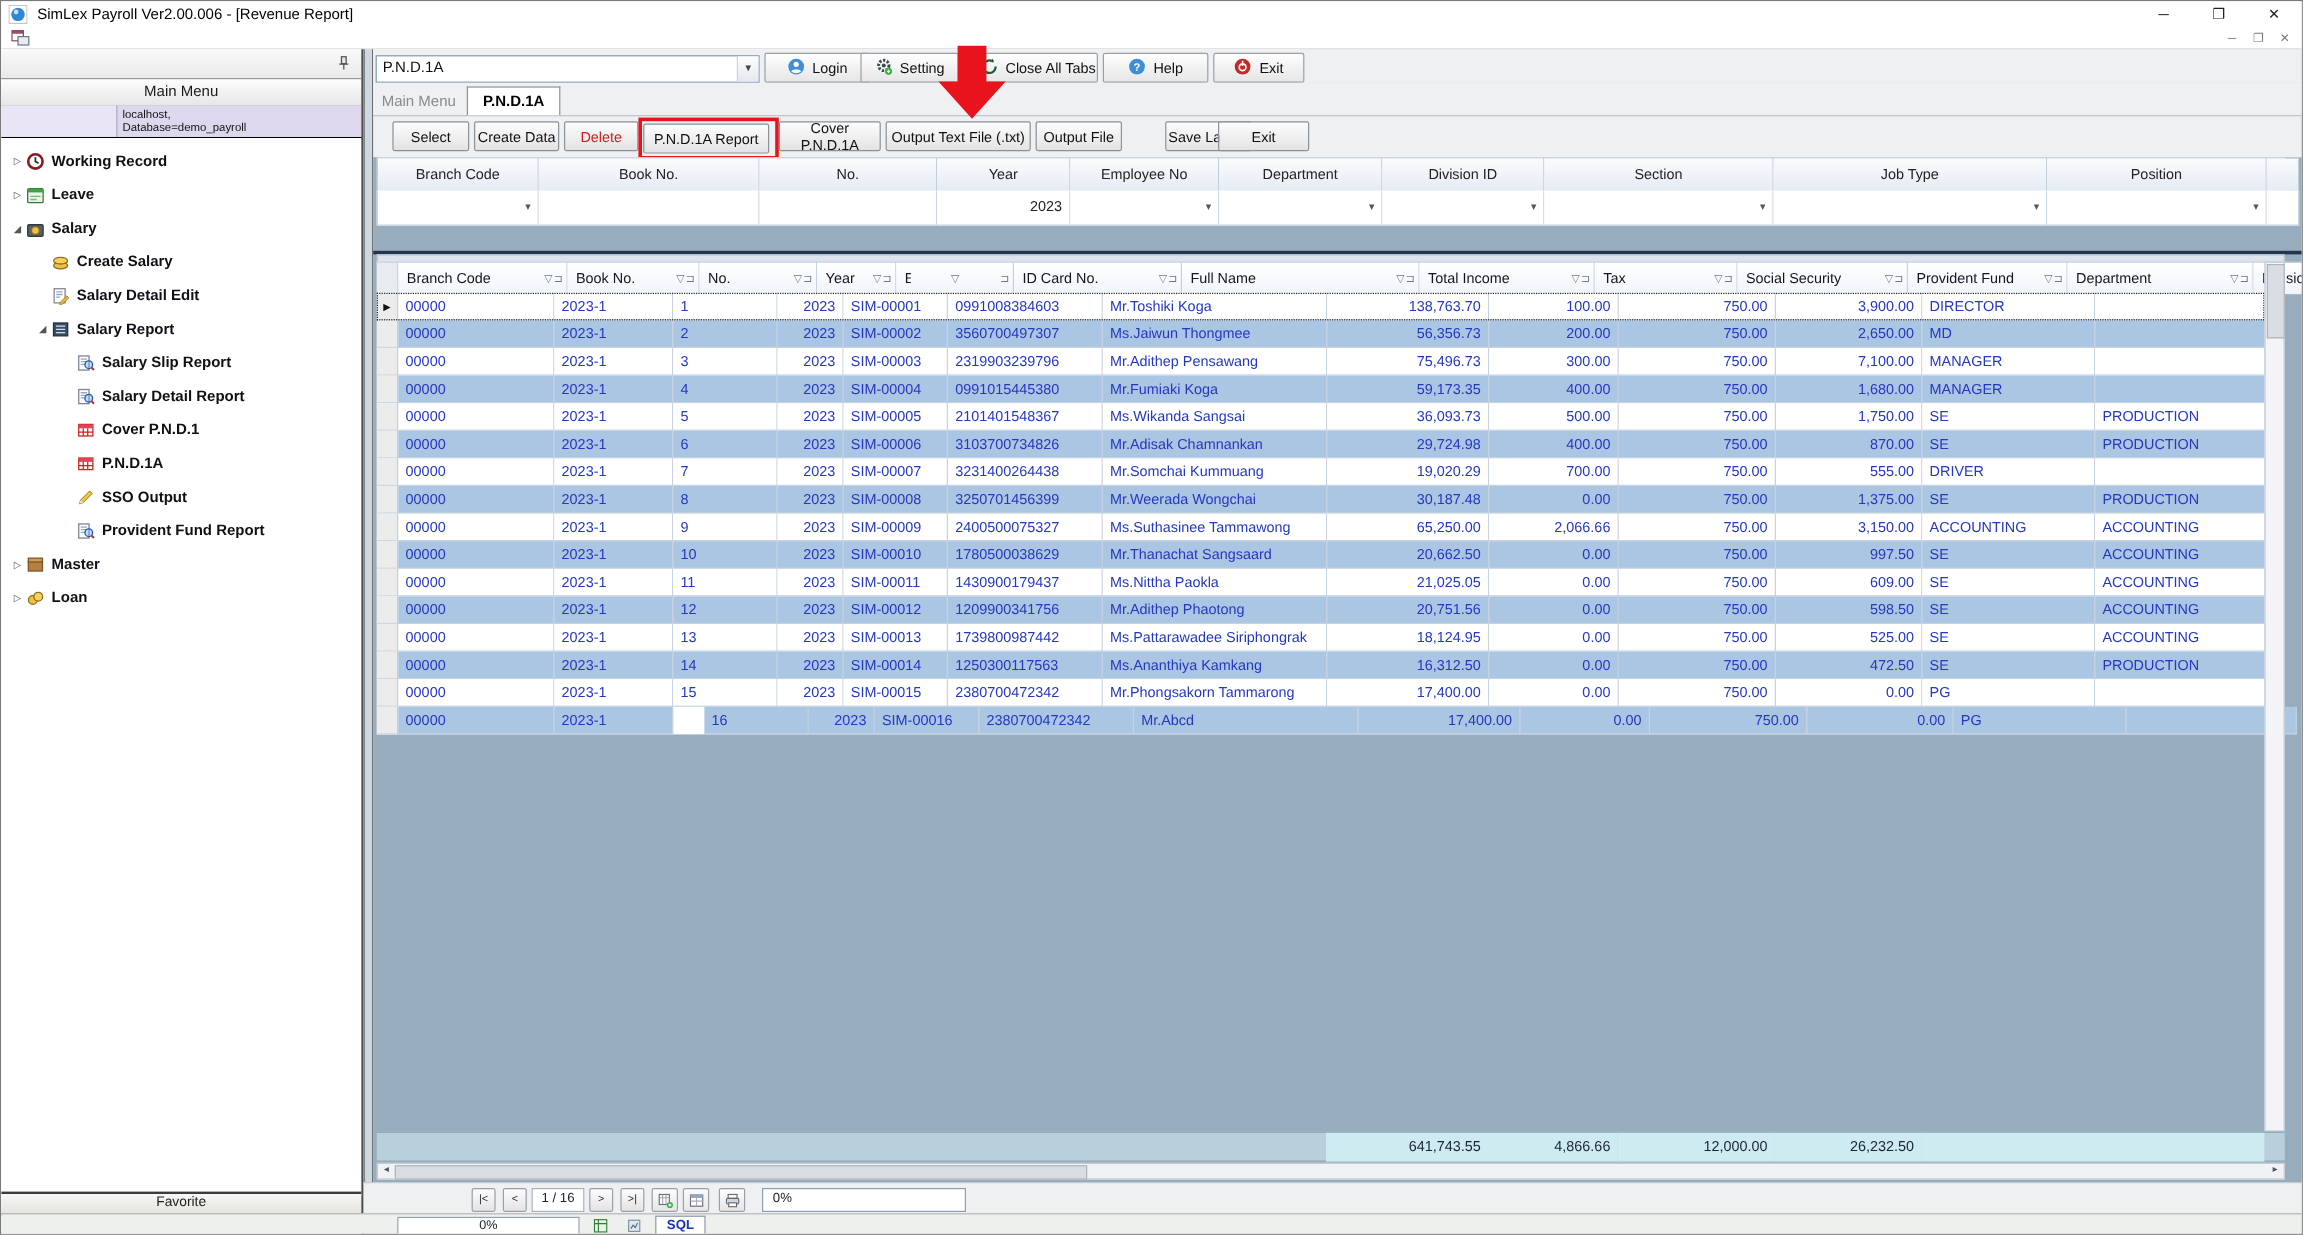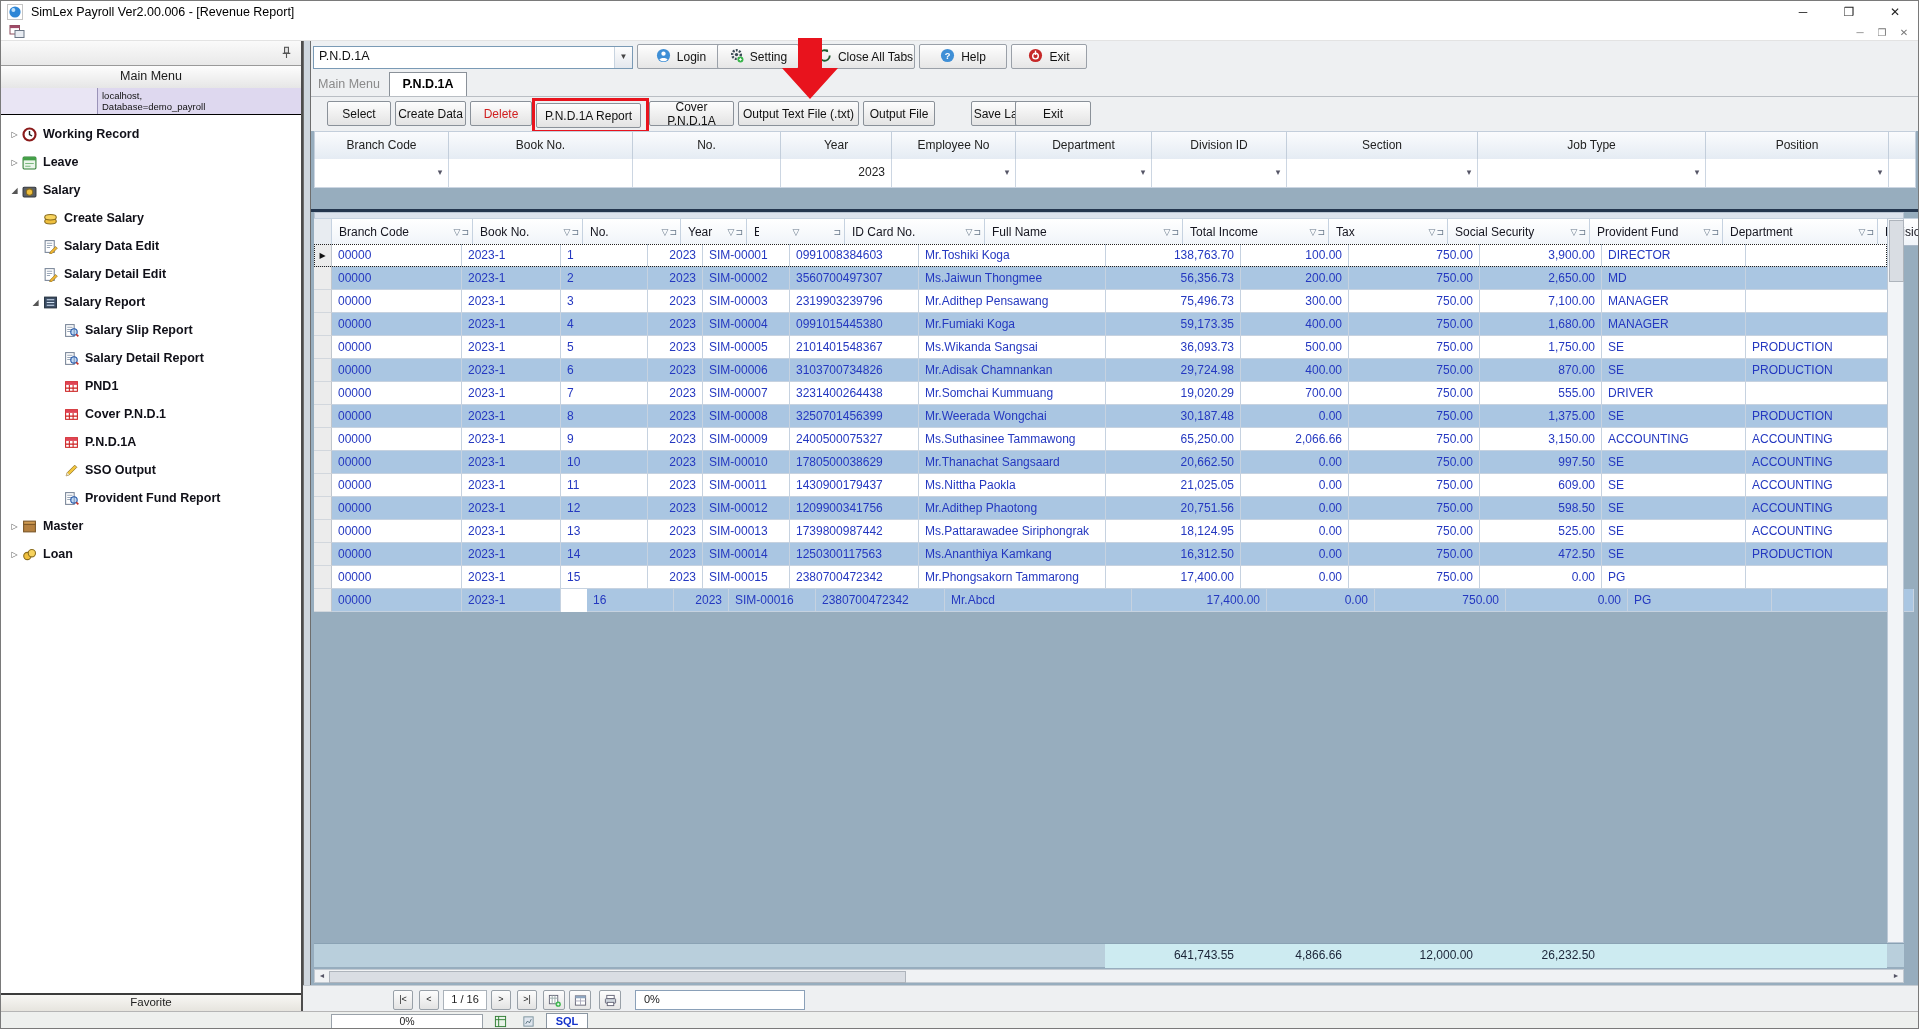--- a/index.html
+++ b/index.html
@@ -199,29 +199,20 @@
             </svg></div>
           <div class="tlabel">Create Salary</div>
         </div>
         <div class="tree-item" style="padding-left: 27px;">
           <div class="expander"></div>
           <div class="ticon"><svg viewBox="0 0 14 14">
               <rect x="2" y="1.5" width="8.5" height="11" fill="#fff" stroke="#7a8699"></rect>
               <path d="M3.6 4h5M3.6 6h5M3.6 8h3" stroke="#9aa7b8"></path>
               <path d="M6.8 12l5-5 1.6 1.6-5 5-2.3.7z" fill="#f2b632" stroke="#8a6d1e" stroke-width="0.6"></path>
             </svg></div>
-          <div class="tlabel">Salary Data Edit</div>
-        </div>
-        <div class="tree-item" style="padding-left: 27px;">
-          <div class="expander"></div>
-          <div class="ticon"><svg viewBox="0 0 14 14">
-              <rect x="2" y="1.5" width="8.5" height="11" fill="#fff" stroke="#7a8699"></rect>
-              <path d="M3.6 4h5M3.6 6h5M3.6 8h3" stroke="#9aa7b8"></path>
-              <path d="M6.8 12l5-5 1.6 1.6-5 5-2.3.7z" fill="#f2b632" stroke="#8a6d1e" stroke-width="0.6"></path>
-            </svg></div>
           <div class="tlabel">Salary Detail Edit</div>
         </div>
         <div class="tree-item" style="padding-left: 27px;">
           <div class="expander">◢</div>
           <div class="ticon"><svg viewBox="0 0 14 14">
               <rect x="1.5" y="2" width="11" height="10" fill="#3d4f66" stroke="#22303f"></rect>
               <path d="M3.5 4.5h7M3.5 7h7M3.5 9.5h7" stroke="#cfe0f2"></path>
             </svg></div>
           <div class="tlabel">Salary Report</div>
         </div>
@@ -237,29 +228,20 @@
         </div>
         <div class="tree-item" style="padding-left: 48px;">
           <div class="expander"></div>
           <div class="ticon"><svg viewBox="0 0 14 14">
               <rect x="1.5" y="1.5" width="8" height="11" fill="#fff" stroke="#7a8699"></rect>
               <path d="M3 4h5M3 6h5M3 8h4" stroke="#9aa7b8"></path>
               <circle cx="9.3" cy="8.3" r="3" fill="rgba(120,170,230,0.45)" stroke="#2457a8"></circle>
               <path d="M11.4 10.5l2 2" stroke="#c03028" stroke-width="1.6"></path>
             </svg></div>
           <div class="tlabel">Salary Detail Report</div>
-        </div>
-        <div class="tree-item" style="padding-left: 48px;">
-          <div class="expander"></div>
-          <div class="ticon"><svg viewBox="0 0 14 14">
-              <rect x="1.5" y="2.5" width="11" height="9" fill="#fff" stroke="#cc2222"></rect>
-              <rect x="1.5" y="2.5" width="11" height="3" fill="#e04455"></rect>
-              <path d="M1.5 8.5h11M5 5.5v6M8.5 5.5v6" stroke="#cc2222"></path>
-            </svg></div>
-          <div class="tlabel">PND1</div>
         </div>
         <div class="tree-item" style="padding-left: 48px;">
           <div class="expander"></div>
           <div class="ticon"><svg viewBox="0 0 14 14">
               <rect x="1.5" y="2.5" width="11" height="9" fill="#fff" stroke="#cc2222"></rect>
               <rect x="1.5" y="2.5" width="11" height="3" fill="#e04455"></rect>
               <path d="M1.5 8.5h11M5 5.5v6M8.5 5.5v6" stroke="#cc2222"></path>
             </svg></div>
           <div class="tlabel">Cover P.N.D.1</div>
         </div>

